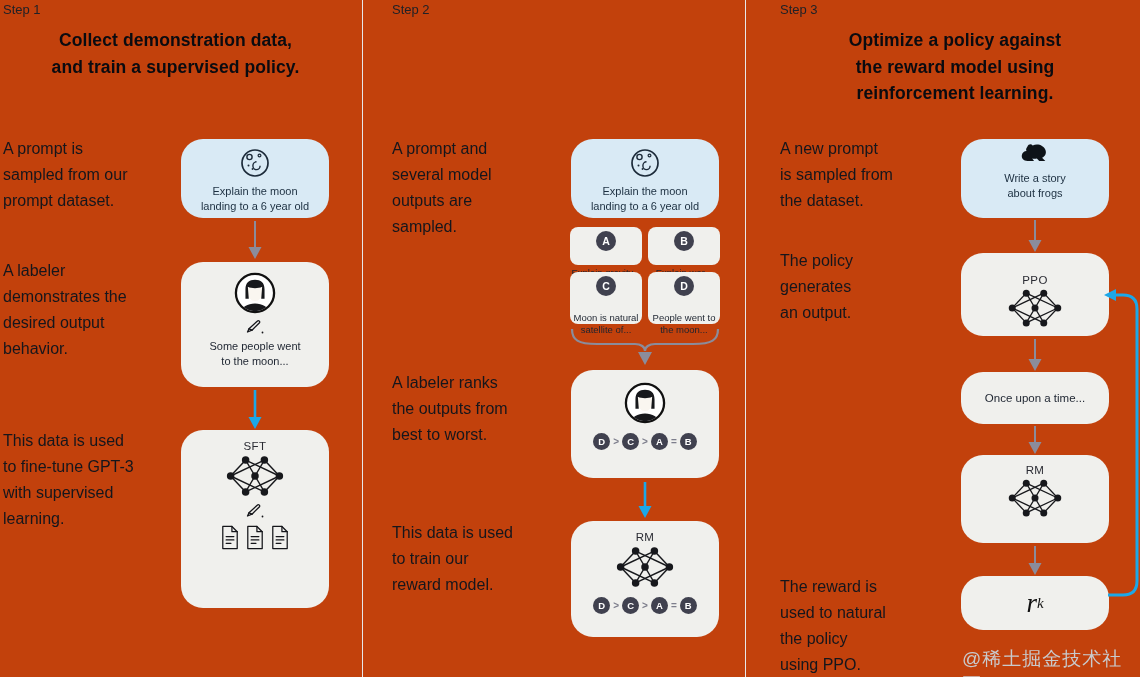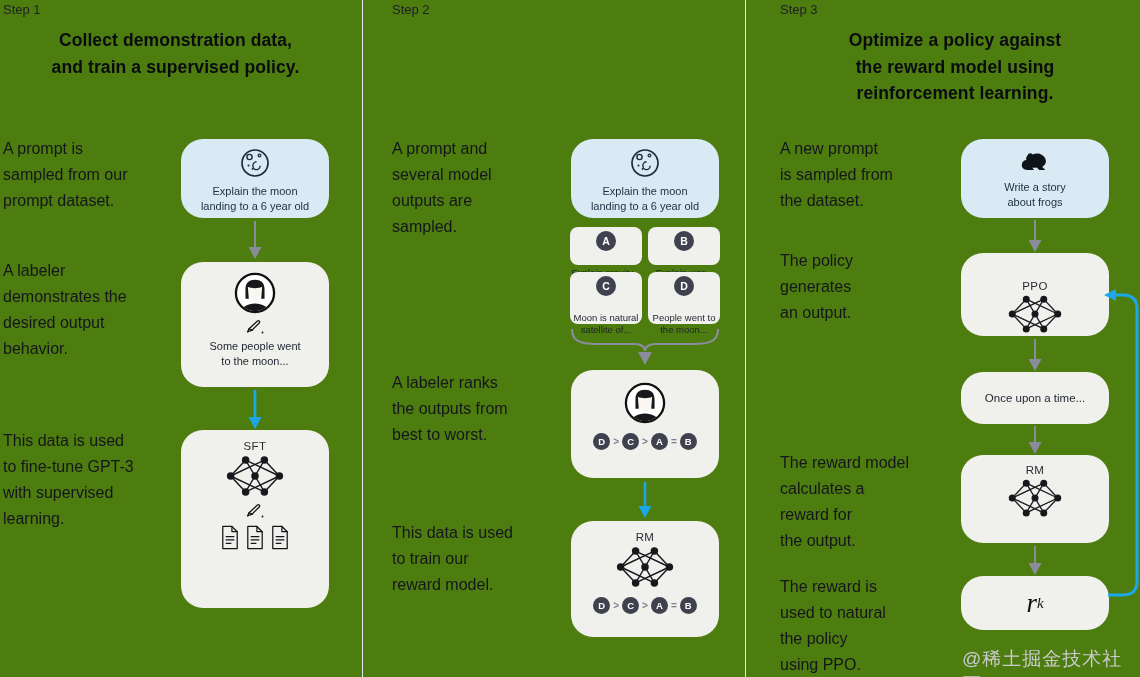--- a/index.html
+++ b/index.html
@@ -2,21 +2,21 @@
 <html style="--accent-blue: #1ca7e8; --arrow-gray: #8b8c9b; --prompt-box-bg: #d9eaf5; --model-box-bg: #f0f0ed; --badge-bg: #40414f; --divider: #e7e7e9; --watermark: #c9cacc;"><head>
 <meta charset="utf-8">
 <style>
   :root{
     --accent-blue:#1ca7e8; --arrow-gray:#8b8c9b; --prompt-box-bg:#d9eaf5;
     --model-box-bg:#f0f0ed; --badge-bg:#40414f; --divider:#e7e7e9; --watermark:#c9cacc;
   }
   *{box-sizing:border-box;margin:0;padding:0;}
   html,body{background:#fff;}
   body{font-family:"Liberation Sans",sans-serif;}
-  .canvas{position:relative;width:1140px;height:677px;background:#4d7c0f;overflow:hidden;}
+  .canvas{position:relative;width:1140px;height:677px;background:#c2410c;overflow:hidden;}
   .divider{position:absolute;top:0;width:1px;height:677px;background:var(--divider);}
   .step{position:absolute;top:2px;font-size:13px;color:#202127;white-space:pre-line;}
   .heading{position:absolute;font-size:17.5px;line-height:26.5px;font-weight:700;color:#0a0b10;white-space:pre-line;letter-spacing:0.1px;text-align:center;}
   .txt{position:absolute;font-size:16px;line-height:26px;color:#15161c;white-space:pre-line;}
   .bbox,.gbox,.abox{position:absolute;border-radius:22px;display:flex;flex-direction:column;align-items:center;}
   .bbox{background:var(--prompt-box-bg);width:148px;}
   .gbox{background:var(--model-box-bg);width:148px;}
   .abox{background:var(--model-box-bg);border-radius:8px;width:72px;}
   .cap{font-size:11px;line-height:14.5px;color:#1d2430;white-space:pre-line;text-align:center;}
   .cap.blue{color:#1c2f40;}
@@ -275,43 +275,39 @@
   <div class="step" style="left:780px">Step 3</div>
   <div class="heading" style="left:780px;top:27px;width:350px">Optimize a policy against
 the reward model using
 reinforcement learning.</div>
   <div class="txt" style="left:780px;top:136px">A new prompt
 is sampled from
 the dataset.</div>
   <div class="txt" style="left:780px;top:248px">The policy
 generates
 an output.</div>
-  <div class="txt" style="left:780px;top:450px">The reward model
-calculates a
-reward for
-the output.</div>
   <div class="txt" style="left:780px;top:574px">The reward is
 used to natural
 the policy
 using PPO.</div>
 
-  <div class="bbox" style="left:961px;top:139px;height:79px;padding-top:11px">
+  <div class="bbox" style="left:961px;top:139px;height:79px;padding-top:2px">
     <svg width="32" height="24" viewBox="0 0 34 24">
       <path d="M9,5 C10,2.5 13,2 14.5,4 C20,1.5 26,4 28,8.5 C29.5,12 28,15.5 24.5,17 L28,20.5 L21.5,20.5 L19,17.8 C17.5,18.3 15.5,18.3 14,17.8 L16,20.5 L9,20.5 C5,20.5 2.5,18 3,14.5 C3.4,11.8 5.5,10 8,10 C7,8.5 7.8,6.5 9,5 Z" fill="#0d1318"></path>
     </svg>
     <div class="cap blue" style="margin-top:6px">Write a story
 about frogs</div>
   </div>
 
   <svg class="arr" style="left:1027px;top:220px" width="16" height="32">
     <line class="al" x1="8" y1="0" x2="8" y2="20"></line>
       <polygon class="ah" points="1.5,20 14.5,20 8,32"></polygon>
   </svg>
 
-  <div class="gbox" style="left:961px;top:253px;height:83px;padding-top:27px">
+  <div class="gbox" style="left:961px;top:253px;height:83px;padding-top:21px">
     <div class="mlabel">PPO</div>
     <svg class="nn" width="56" height="40" viewBox="0 0 64 44" style="margin-top:2px">
       <line x1="22" y1="5" x2="6" y2="22"></line>
         <line x1="22" y1="5" x2="32" y2="22"></line>
         <line x1="22" y1="5" x2="58" y2="22"></line>
       <line x1="42" y1="5" x2="6" y2="22"></line>
         <line x1="42" y1="5" x2="32" y2="22"></line>
         <line x1="42" y1="5" x2="58" y2="22"></line>
       <line x1="22" y1="39" x2="6" y2="22"></line>
         <line x1="22" y1="39" x2="32" y2="22"></line>

